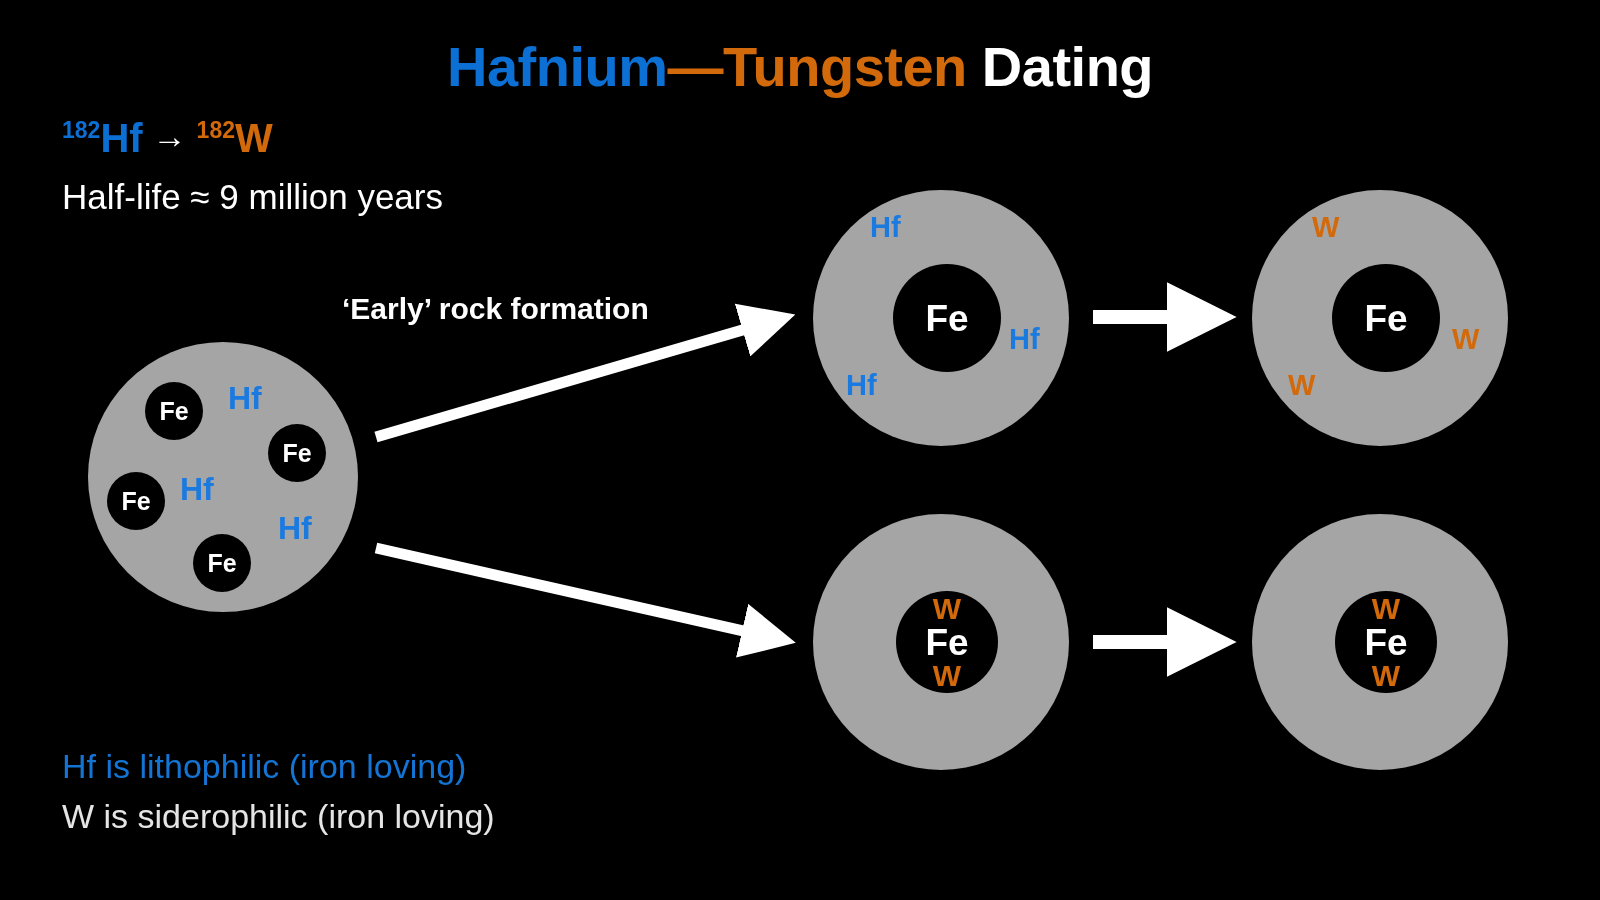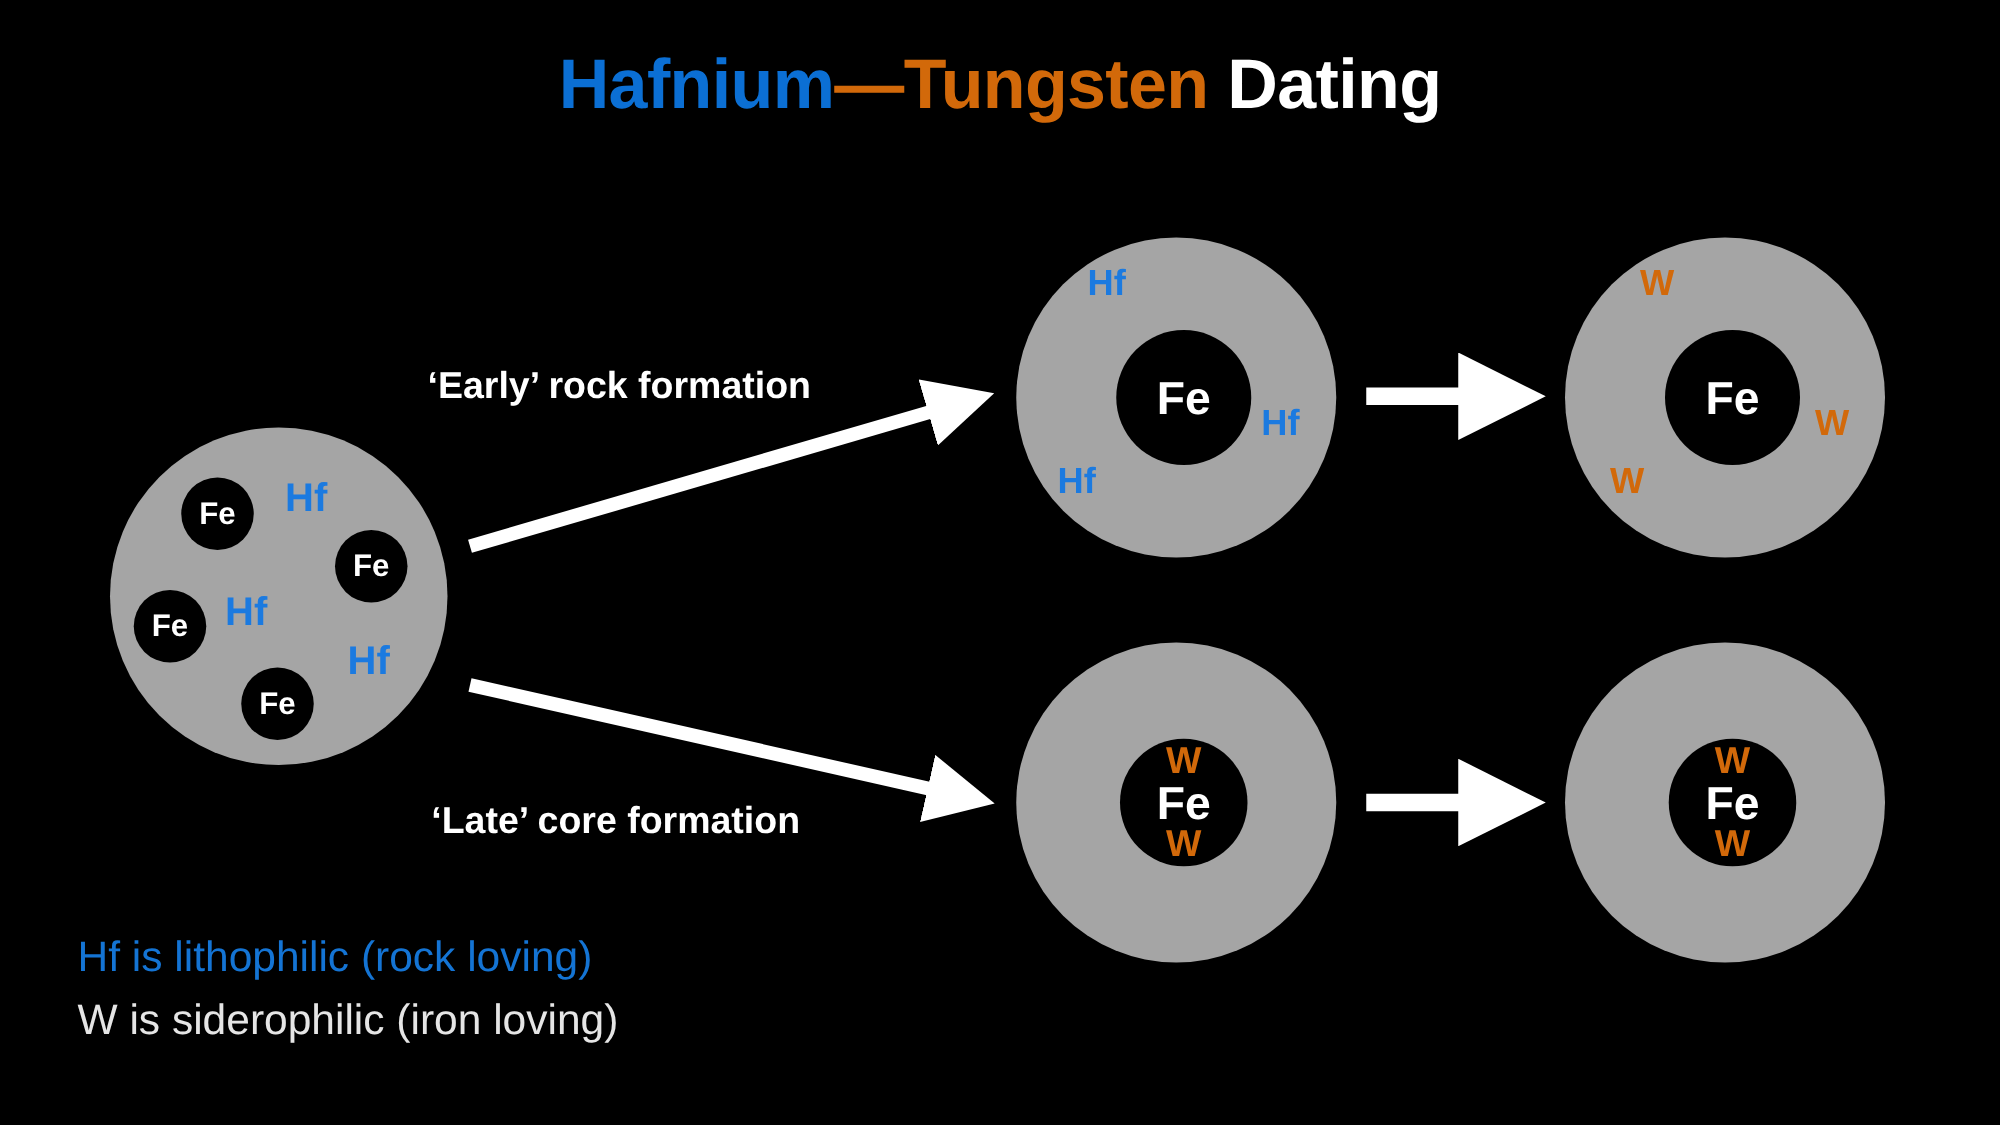--- a/index.html
+++ b/index.html
@@ -154,40 +154,43 @@
 </style>
 </head>
 <body>
 
 <div id="stage">
 
   <div class="title">
     <span class="t-hf">Hafnium</span><span class="t-w">—Tungsten</span><span class="t-dat"> Dating</span>
   </div>
 
-
+  <div class="decay">
+    <span class="iso-hf"><span class="sup">182</span><span>Hf</span></span><span class="arrow-glyph">→</span><span class="iso-w"><span class="sup">182</span><span>W</span></span>
+  </div>
+
+  <div class="halflife">Half-life ≈ 9 million years</div>
 
   <svg class="arrow-svg" viewBox="0 0 1600 900">
     <defs>
       <marker id="ah" markerWidth="5" markerHeight="5" refX="2.6" refY="2.5" orient="auto">
         <path d="M0,0 L5,2.5 L0,5 z" fill="#ffffff"></path>
       </marker>
     </defs>
 
     <line x1="376" y1="437" x2="770" y2="322" stroke="#ffffff" stroke-width="11" marker-end="url(#ah)"></line>
 
     <line x1="376" y1="548" x2="770" y2="637" stroke="#ffffff" stroke-width="11" marker-end="url(#ah)"></line>
 
     <line x1="1093" y1="317" x2="1203" y2="317" stroke="#ffffff" stroke-width="14" marker-end="url(#ah)"></line>
 
     <line x1="1093" y1="642" x2="1203" y2="642" stroke="#ffffff" stroke-width="14" marker-end="url(#ah)"></line>
   </svg>
 
   <div class="steplabel" style="left:342px; top:292px;">‘Early’ rock formation</div>
-  <div class="steplabel" style="left:345px; top:640px;">‘Late’ core formation</div>
 
   <div class="body" style="left:88px; top:342px; width:270px; height:270px;">
 
     <div class="blob" style="left:57px; top:40px; width:58px; height:58px;">
       <span class="blob-label">Fe</span>
     </div>
     <div class="blob" style="left:180px; top:82px; width:58px; height:58px;">
       <span class="blob-label">Fe</span>
     </div>
     <div class="blob" style="left:19px; top:130px; width:58px; height:58px;">
@@ -229,16 +232,16 @@
   </div>
 
   <div class="body" style="left:1252px; top:514px; width:256px; height:256px;">
     <div class="core" style="left:83px; top:77px; width:102px; height:102px;">
       <span class="core-w">W</span>
       <span class="core-label">Fe</span>
       <span class="core-w">W</span>
     </div>
   </div>
 
-  <div class="footline foot-hf">Hf is lithophilic (rock loving)</div>
+  <div class="footline foot-hf">Hf is lithophilic (iron loving)</div>
   <div class="footline foot-w">W is siderophilic (iron loving)</div>
 
 </div>
 
 </body></html>

